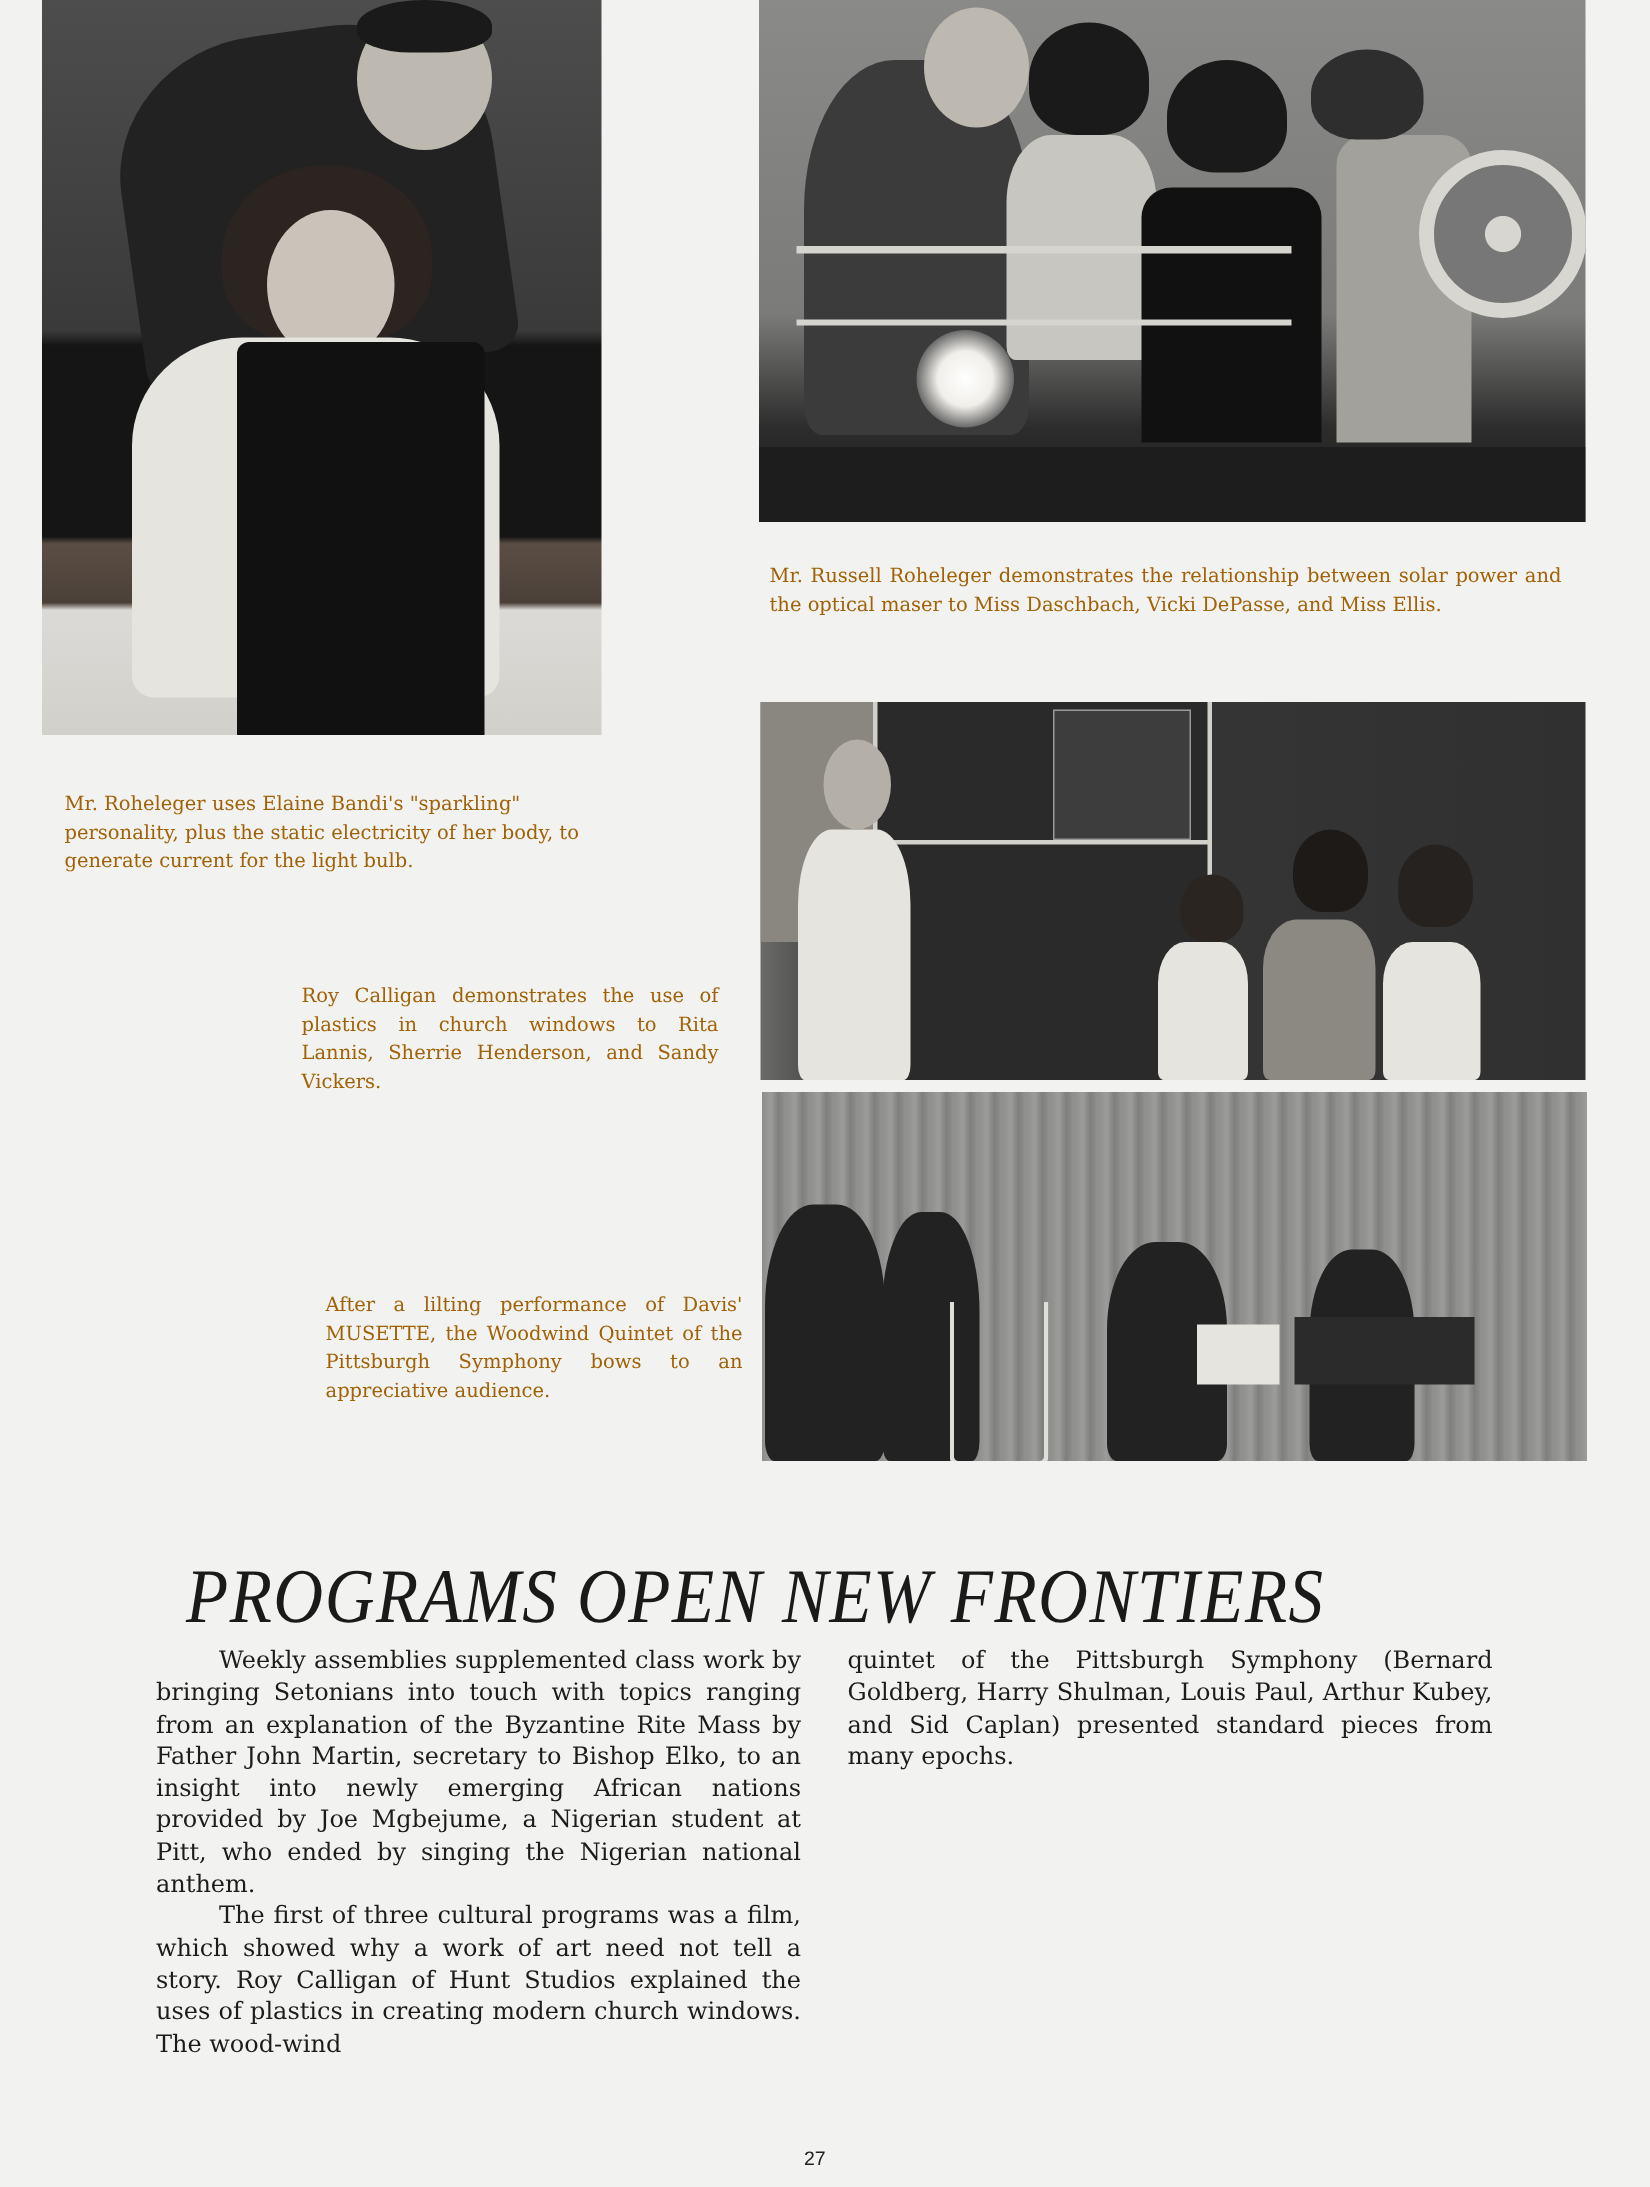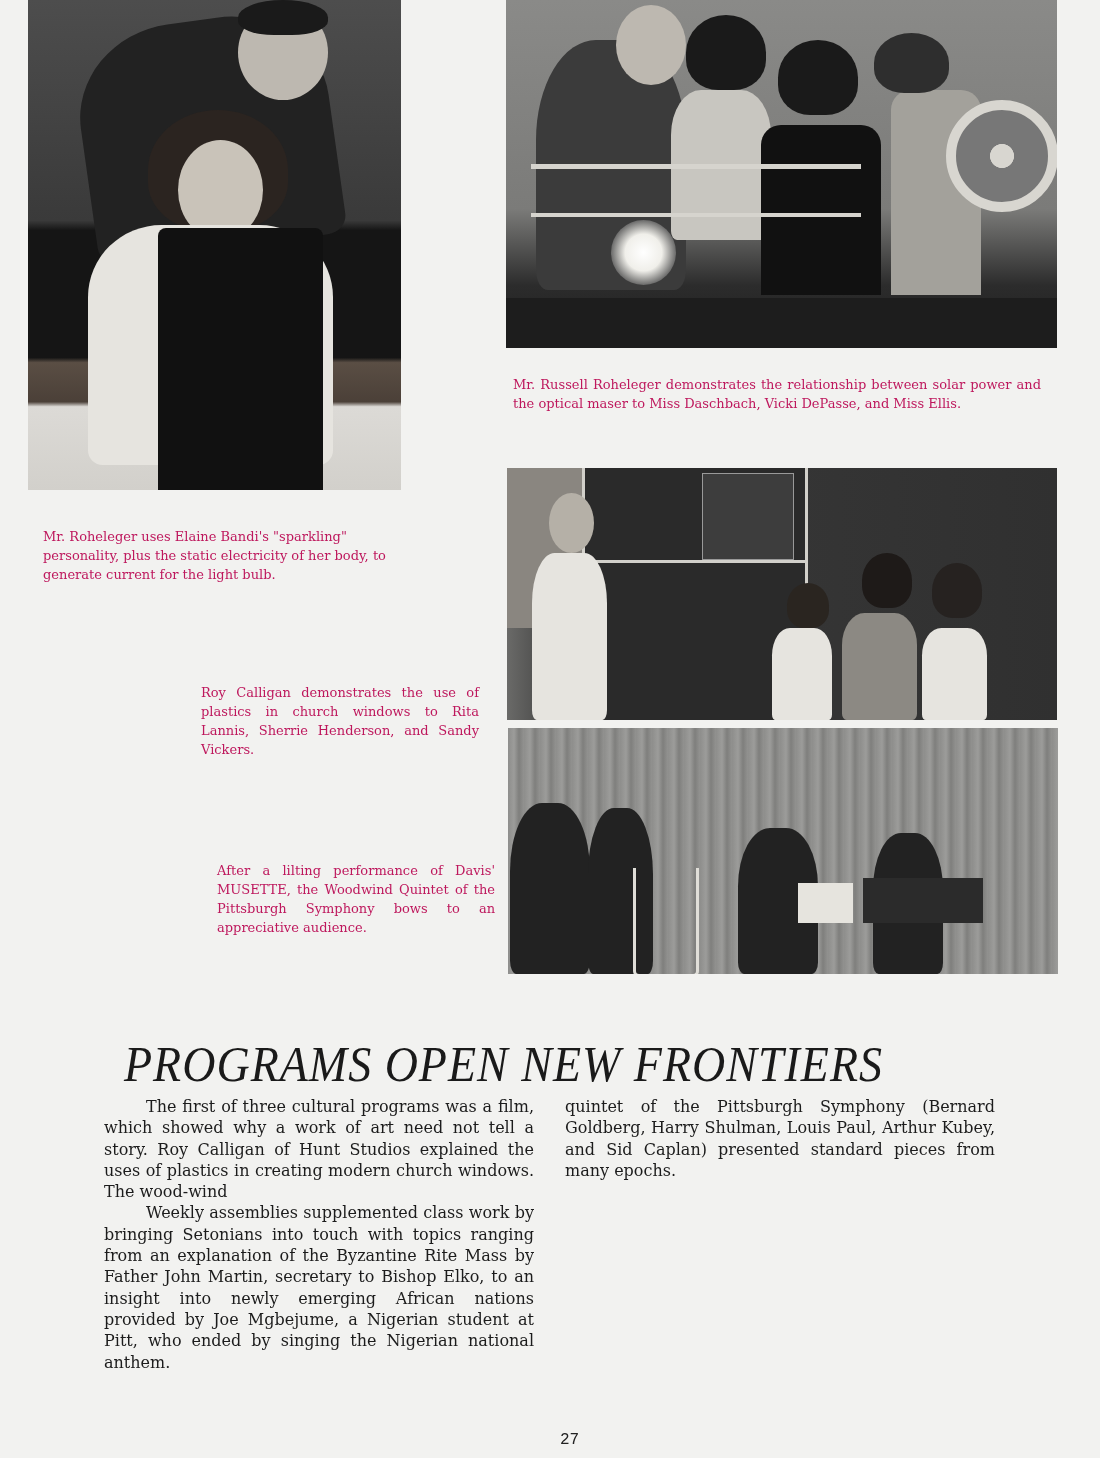--- a/index.html
+++ b/index.html
@@ -9,21 +9,21 @@
     font-family: "DejaVu Serif", "Liberation Serif", serif;
     color: #1c1c1c;
   }
   .photo {
     position: absolute; overflow: hidden;
     background: #3a3a3a;
   }
   .caption {
     position: absolute;
     font-family: "DejaVu Serif", serif;
-    font-size: 13px; line-height: 19px; color: #be185d;
+    font-size: 13px; line-height: 19px; color: #a16207;
   }
   .caption.justify { text-align: justify; text-align-last: left; }
 
   
   #photo1 { left: 28px; top: 0; width: 373px; height: 490px;
     background: linear-gradient(180deg, #4d4d4d 0%, #3a3a3a 45%, #151515 47%, #151515 73%, #5a4e44 74%, #4b4038 82%, #dcdad6 83%, #d2d0cb 100%); }
   
   #photo2 { left: 506px; top: 0; width: 551px; height: 348px;
     background: linear-gradient(180deg, #8a8a88 0%, #7b7b79 60%, #2c2c2c 82%, #1d1d1d 100%); }
   
@@ -58,21 +58,21 @@
     font-family: "DejaVu Serif", serif;
     font-size: 16px; line-height: 21.3px; color: #1c1c1c;
     text-align: justify; text-align-last: left;
   }
   .col p { margin: 0; text-indent: 42px; }
   .col p.noindent { text-indent: 0; }
   #col1 { left: 104px; }
   #col2 { left: 565px; }
   #page-number {
     position: absolute; left: 536px; top: 1431px;
-    font-family: Liberation Mono, monospace; font-size: 16px; color: #222; margin-left: 24px;
+    font-family: Liberation Sans, sans-serif; font-size: 13px; color: #222;
   }
 </style>
 </head>
 <body>
 
 <div id="photo1" class="photo">
   <div class="fig suit" style="left:55px;top:20px;width:250px;height:230px;transform:rotate(-8deg);"></div>
   <div class="fig head" style="left:210px;top:5px;width:90px;height:95px;"></div>
   <div class="fig hair" style="left:210px;top:0;width:90px;height:35px;"></div>
   <div class="fig hair" style="left:120px;top:110px;width:140px;height:120px;background:#2b2420;"></div>
@@ -106,36 +106,36 @@
   <div class="fig" style="left:195px;top:5px;width:90px;height:85px;background:#3d3d3d;border:1px solid #999;"></div>
   <div class="fig shirt" style="left:25px;top:85px;width:75px;height:167px;"></div>
   <div class="fig head" style="left:42px;top:25px;width:45px;height:60px;background:#b5b0a7;"></div>
   <div class="fig shirt" style="left:265px;top:160px;width:60px;height:92px;"></div>
   <div class="fig hair" style="left:280px;top:115px;width:42px;height:45px;background:#2a2520;"></div>
   <div class="fig shirt" style="left:335px;top:145px;width:75px;height:107px;background:#8c8983;"></div>
   <div class="fig hair" style="left:355px;top:85px;width:50px;height:55px;background:#1e1a18;"></div>
   <div class="fig shirt" style="left:415px;top:160px;width:65px;height:92px;"></div>
   <div class="fig hair" style="left:425px;top:95px;width:50px;height:55px;background:#262220;"></div>
 </div>
-<div class="caption justify" style="left:201px;top:655px;width:278px;margin-top:28px;">Roy Calligan demonstrates the use of plastics in church windows to Rita Lannis, Sherrie Henderson, and Sandy Vickers.</div>
+<div class="caption justify" style="left:201px;top:655px;width:278px;">Roy Calligan demonstrates the use of plastics in church windows to Rita Lannis, Sherrie Henderson, and Sandy Vickers.</div>
 
 <div id="photo4" class="photo">
   <div class="fig suit" style="left:2px;top:75px;width:80px;height:171px;"></div>
   <div class="fig suit" style="left:80px;top:80px;width:65px;height:166px;"></div>
   <div class="fig" style="left:125px;top:140px;width:60px;height:106px;border:3px solid #e0ded8;border-top:none;border-radius:0 0 6px 6px;"></div>
   <div class="fig suit" style="left:230px;top:100px;width:80px;height:146px;"></div>
   <div class="fig stand" style="left:290px;top:155px;width:55px;height:40px;"></div>
   <div class="fig suit" style="left:365px;top:105px;width:70px;height:141px;"></div>
   <div class="fig" style="left:355px;top:150px;width:120px;height:45px;background:#2b2b2b;"></div>
 </div>
 <div class="caption justify" style="left:201px;top:861px;width:278px;margin-left:16px;">After a lilting performance of Davis' MUSETTE, the Woodwind Quintet of the Pittsburgh Symphony bows to an appreciative audience.</div>
 
 <div id="headline">PROGRAMS OPEN NEW FRONTIERS</div>
 
 <div id="col1" class="col">
+  <p>Weekly assemblies supplemented class work by bringing Setonians into touch with topics ranging from an explanation of the Byzantine Rite Mass by Father John Martin, secretary to Bishop Elko, to an insight into newly emerging African nations provided by Joe Mgbejume, a Nigerian student at Pitt, who ended by singing the Nigerian national anthem.</p>
   <p>The first of three cultural programs was a film, which showed why a work of art need not tell a story. Roy Calligan of Hunt Studios explained the uses of plastics in creating modern church windows. The wood-wind</p>
-  <p>Weekly assemblies supplemented class work by bringing Setonians into touch with topics ranging from an explanation of the Byzantine Rite Mass by Father John Martin, secretary to Bishop Elko, to an insight into newly emerging African nations provided by Joe Mgbejume, a Nigerian student at Pitt, who ended by singing the Nigerian national anthem.</p>
 </div>
 <div id="col2" class="col">
   <p class="noindent">quintet of the Pittsburgh Symphony (Bernard Goldberg, Harry Shulman, Louis Paul, Arthur Kubey, and Sid Caplan) presented standard pieces from many epochs.</p>
 </div>
 
 <div id="page-number">27</div>
 
 </body></html>

